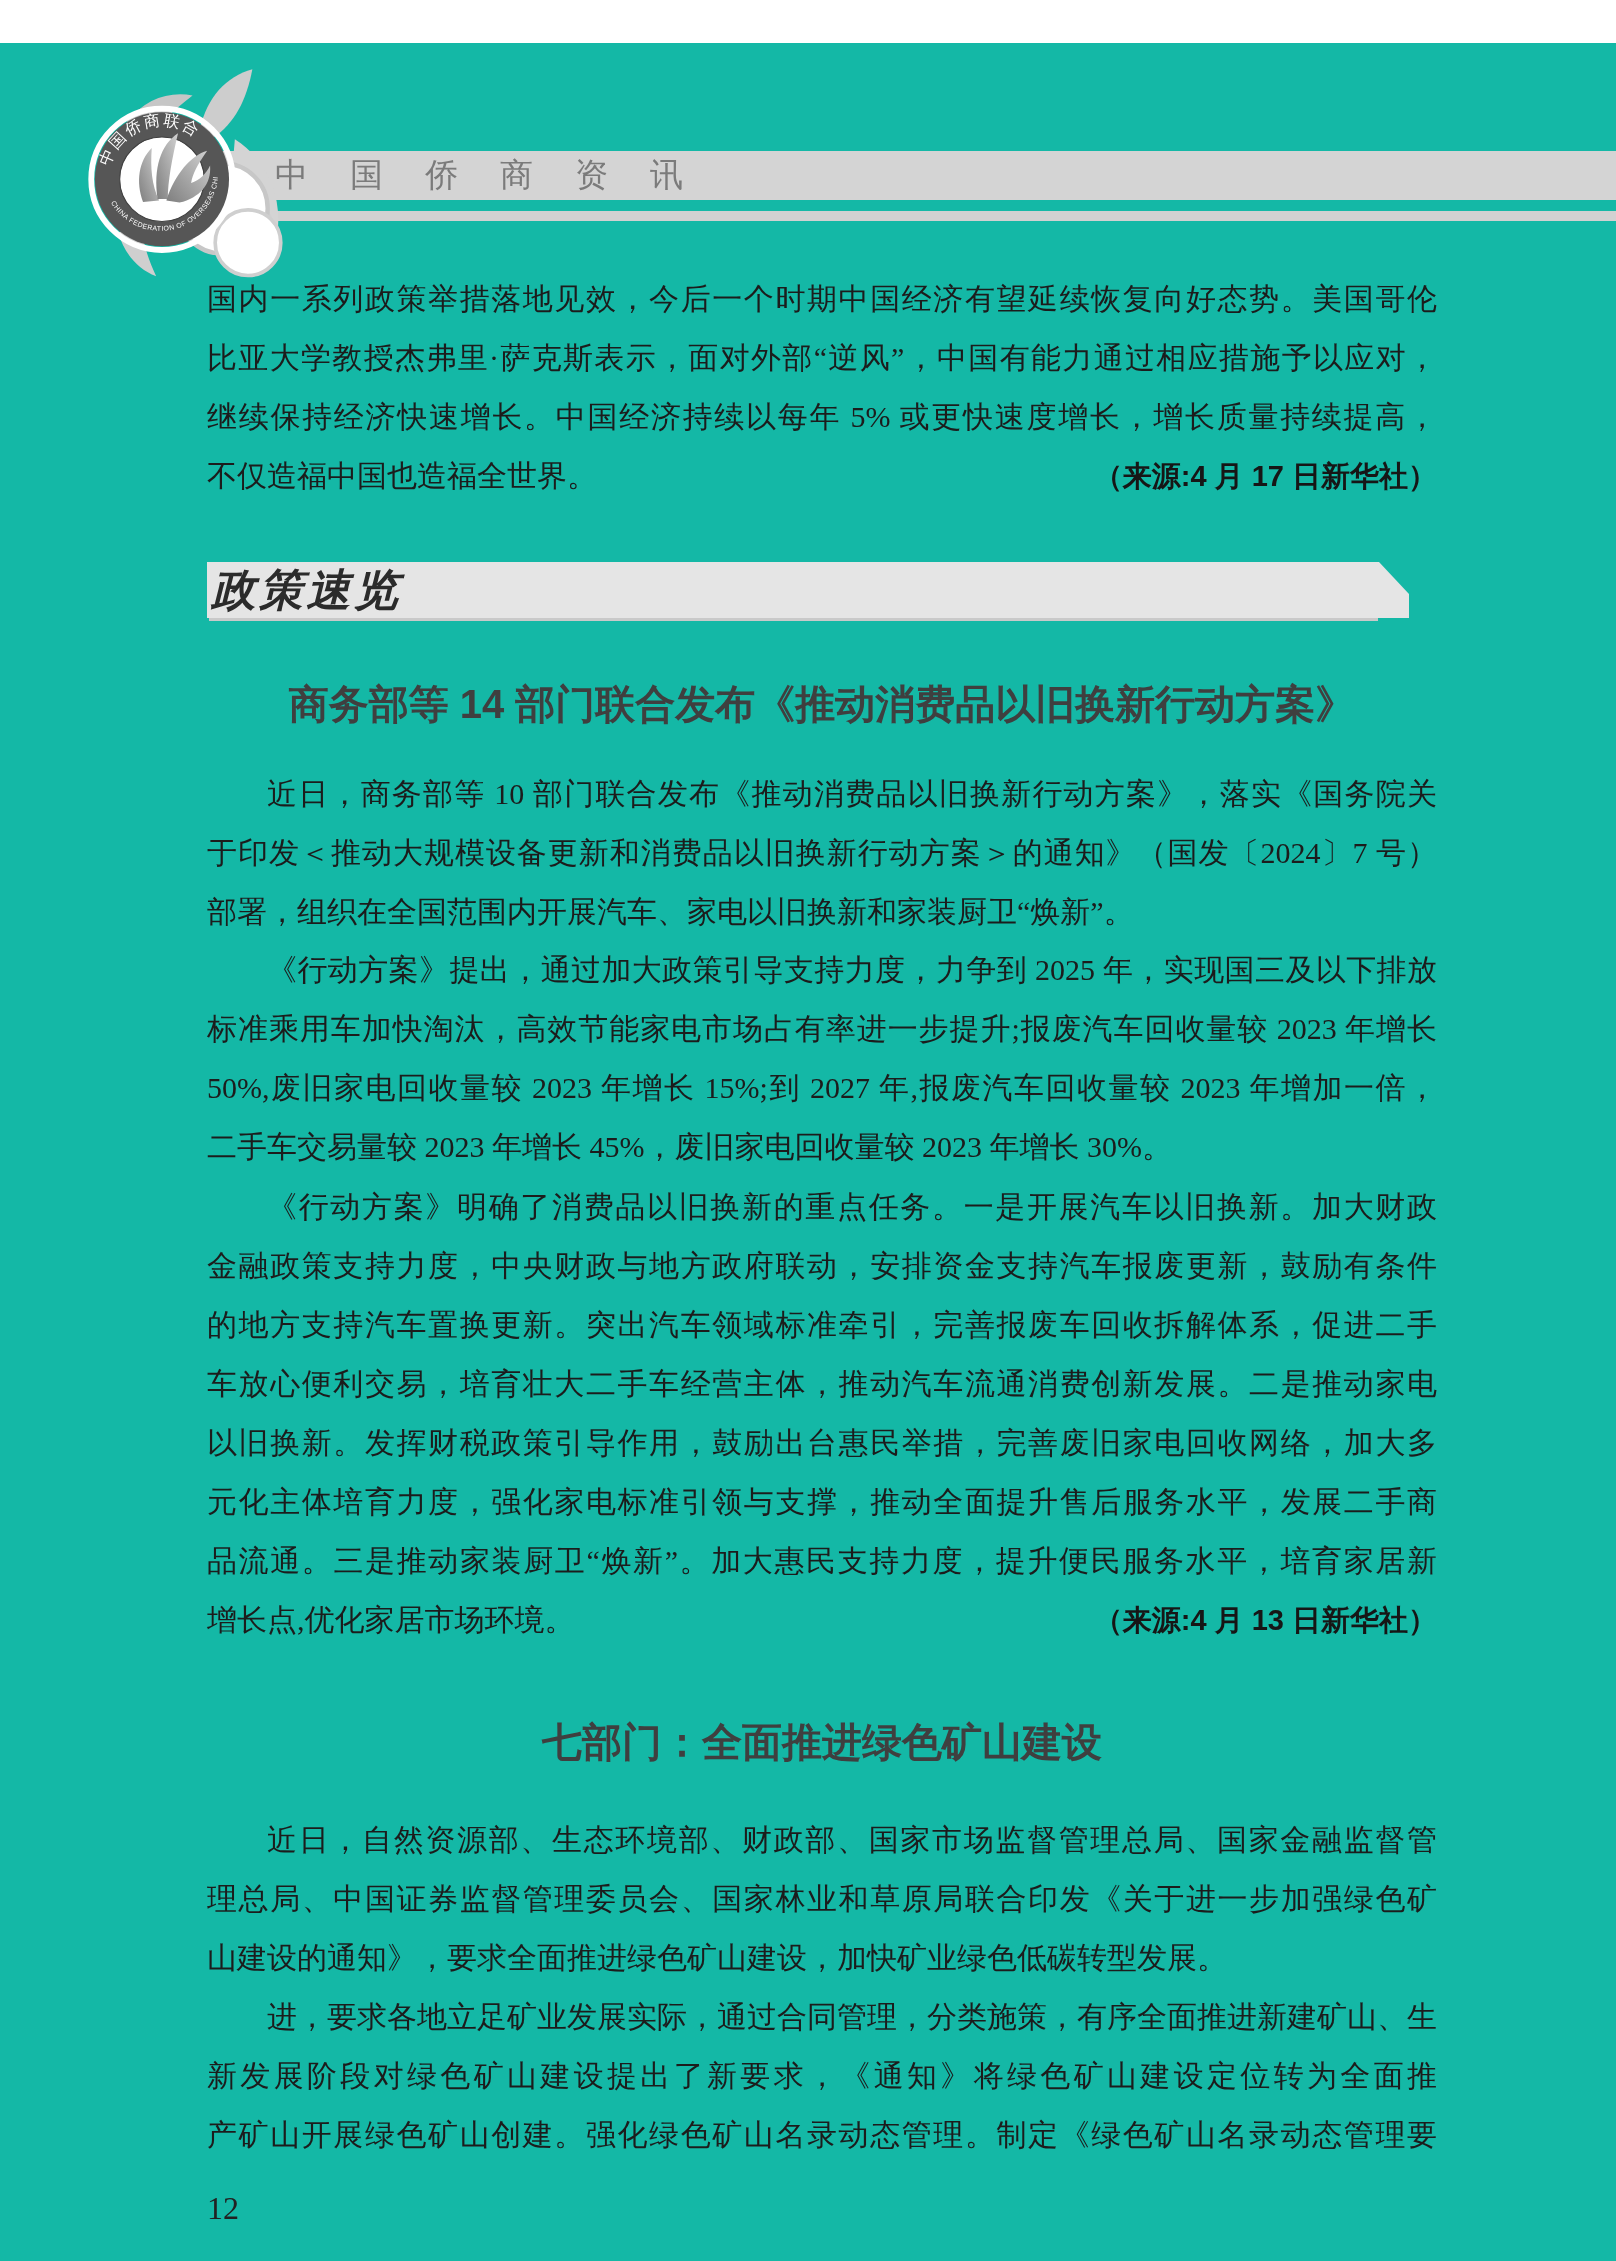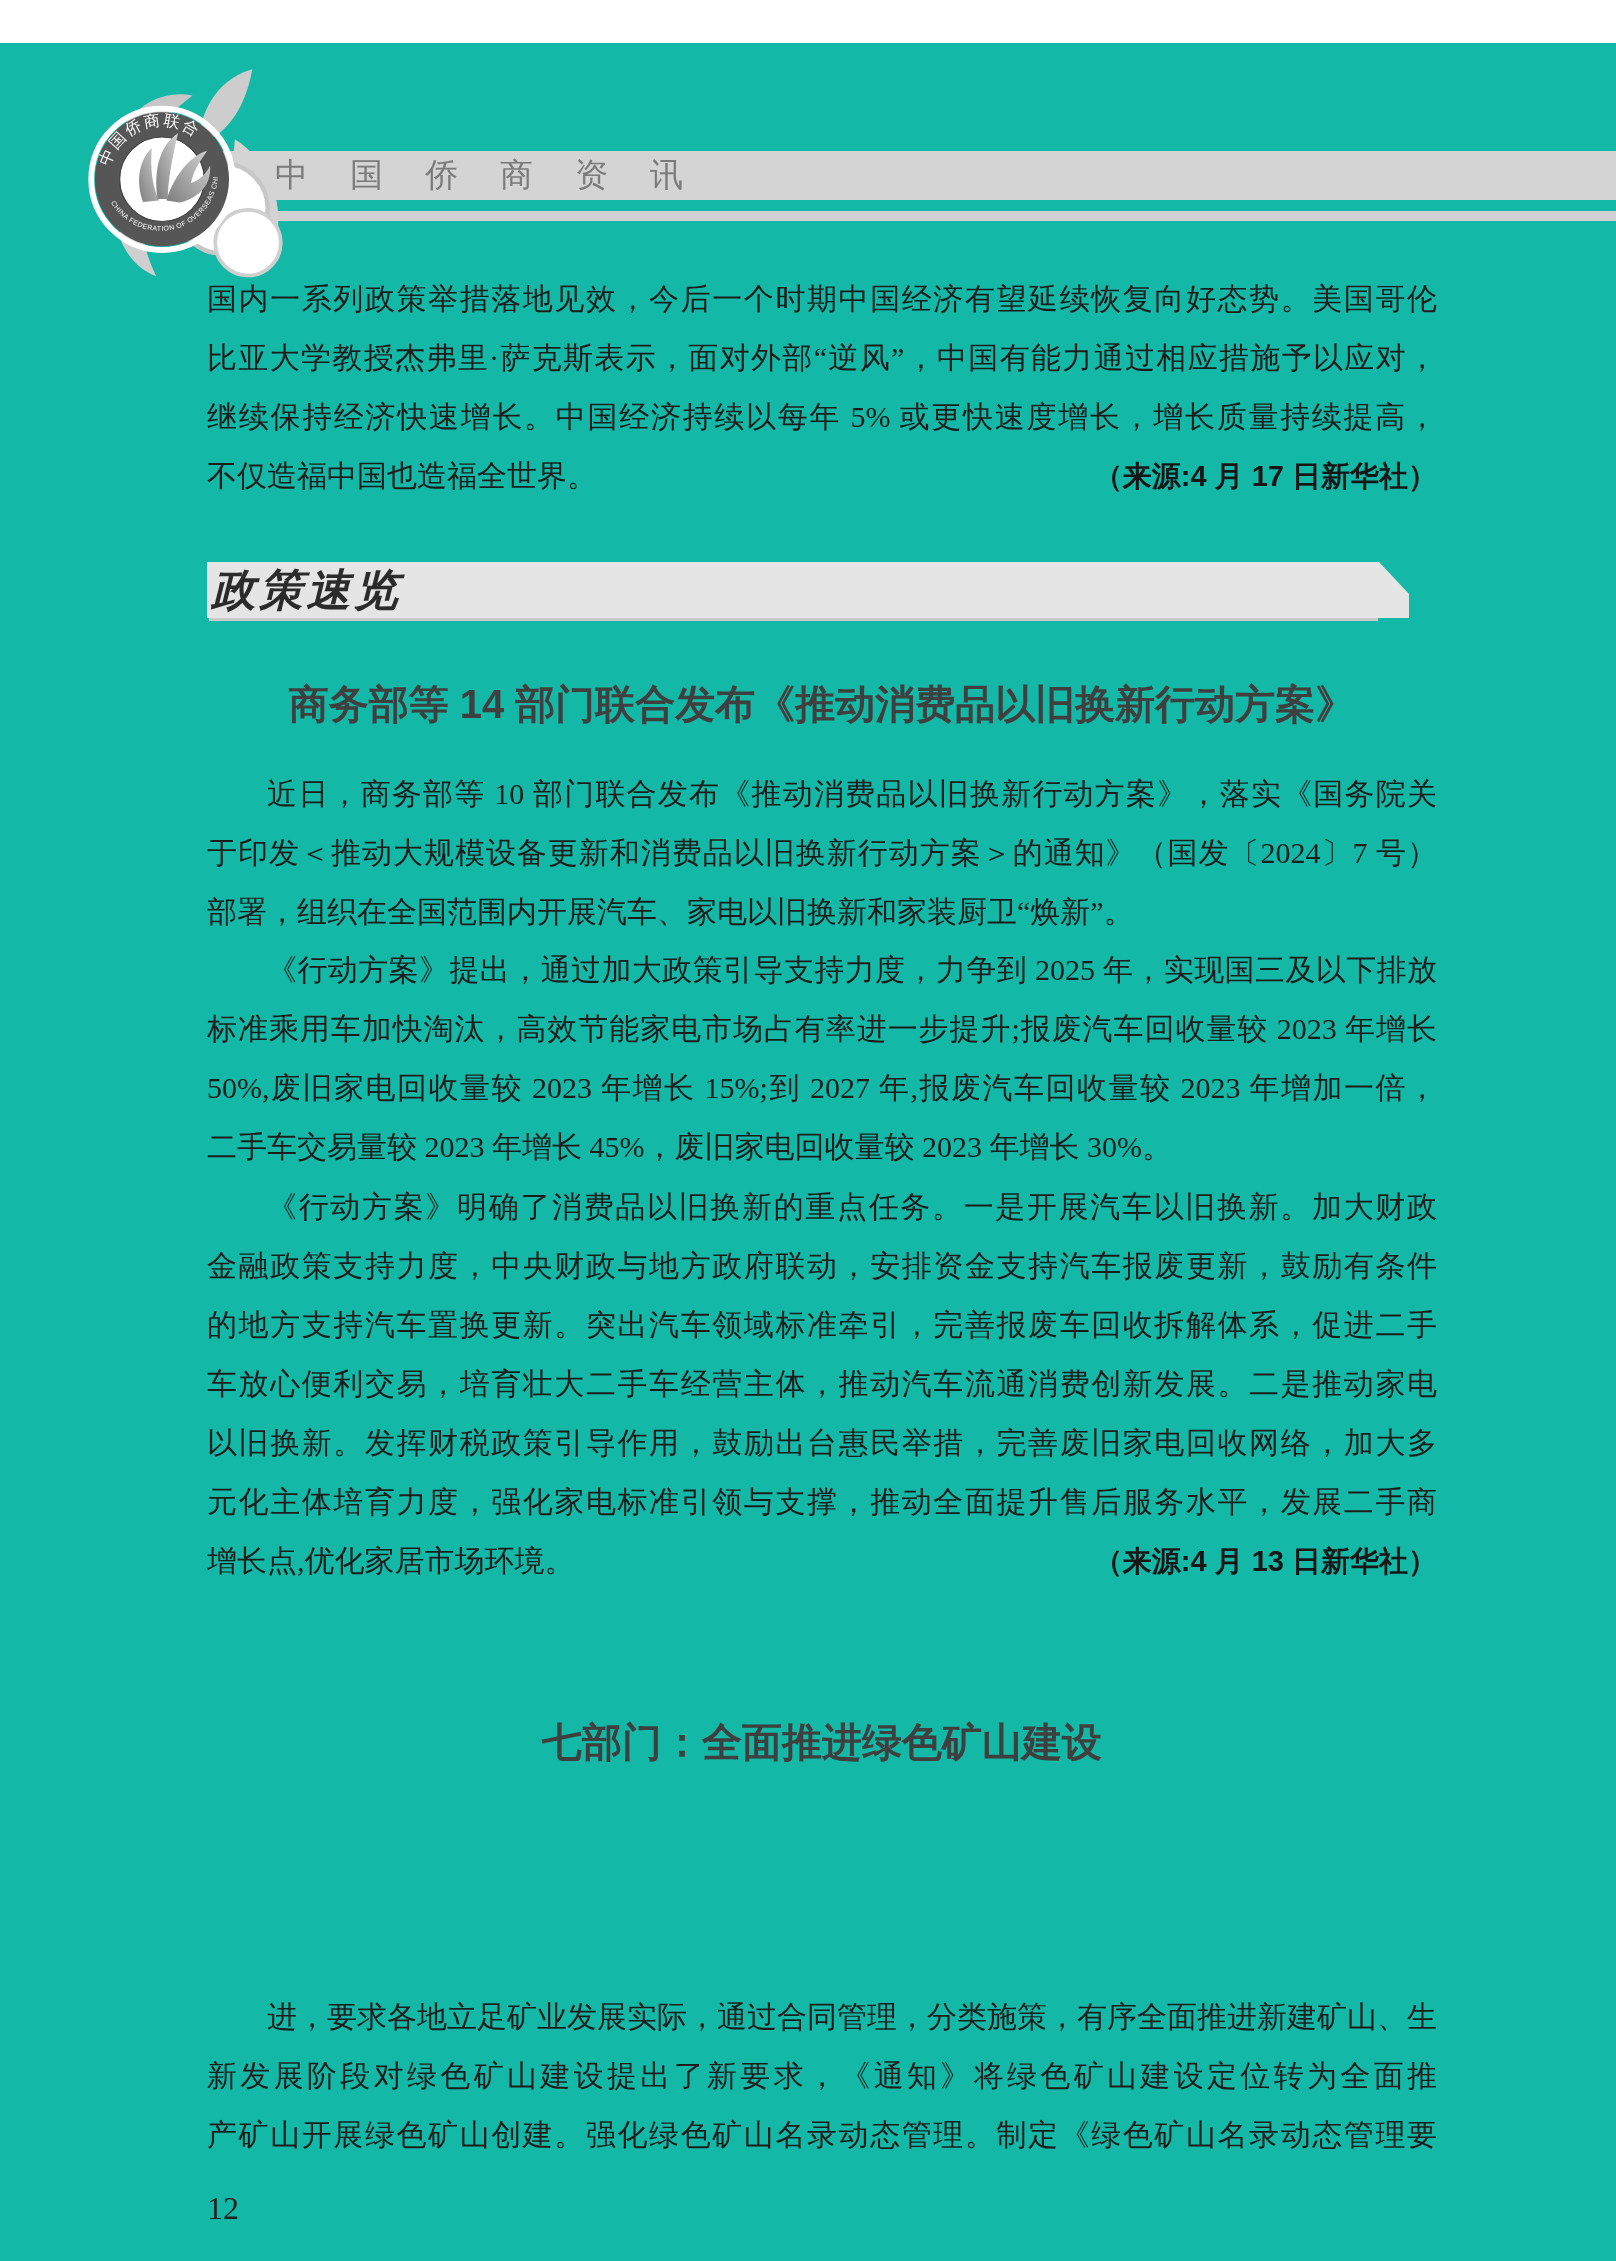--- a/index.html
+++ b/index.html
@@ -160,29 +160,37 @@
     </div>
 
     <div class="para indent" style="top:1134px">
       <div>
           <div class="tl">《行动方案》明确了消费品以旧换新的重点任务。一是开展汽车以旧换新。加大财政</div>
           <div class="tl">金融政策支持力度，中央财政与地方政府联动，安排资金支持汽车报废更新，鼓励有条件</div>
           <div class="tl">的地方支持汽车置换更新。突出汽车领域标准牵引，完善报废车回收拆解体系，促进二手</div>
           <div class="tl">车放心便利交易，培育壮大二手车经营主体，推动汽车流通消费创新发展。二是推动家电</div>
           <div class="tl">以旧换新。发挥财税政策引导作用，鼓励出台惠民举措，完善废旧家电回收网络，加大多</div>
           <div class="tl">元化主体培育力度，强化家电标准引领与支撑，推动全面提升售后服务水平，发展二手商</div>
+          <div class="tl">品流通。三是推动家装厨卫“焕新”。加大惠民支持力度，提升便民服务水平，培育家居新</div>
         </div>
       <div class="tl-flex">
         <span class="lt">增长点,优化家居市场环境。</span>
         <span class="src">（来源:4 月 13 日新华社）</span>
       </div>
     </div>
 
     <div class="art-title" style="top:1670px">七部门：全面推进绿色矿山建设</div>
 
+    <div class="para indent" style="top:1767px" data-last="left">
+      <div>
+          <div class="tl">近日，自然资源部、生态环境部、财政部、国家市场监督管理总局、国家金融监督管</div>
+          <div class="tl">理总局、中国证券监督管理委员会、国家林业和草原局联合印发《关于进一步加强绿色矿</div>
+          <div class="tl" style="text-align-last: left;">山建设的通知》，要求全面推进绿色矿山建设，加快矿业绿色低碳转型发展。</div>
+        </div>
+    </div>
 
     <div class="para indent" style="top:1944px">
       <div>
           <div class="tl">进，要求各地立足矿业发展实际，通过合同管理，分类施策，有序全面推进新建矿山、生</div>
           <div class="tl">新发展阶段对绿色矿山建设提出了新要求，《通知》将绿色矿山建设定位转为全面推</div>
           <div class="tl">产矿山开展绿色矿山创建。强化绿色矿山名录动态管理。制定《绿色矿山名录动态管理要</div>
         </div>
     </div>
 
     <div class="page-num">12</div>

